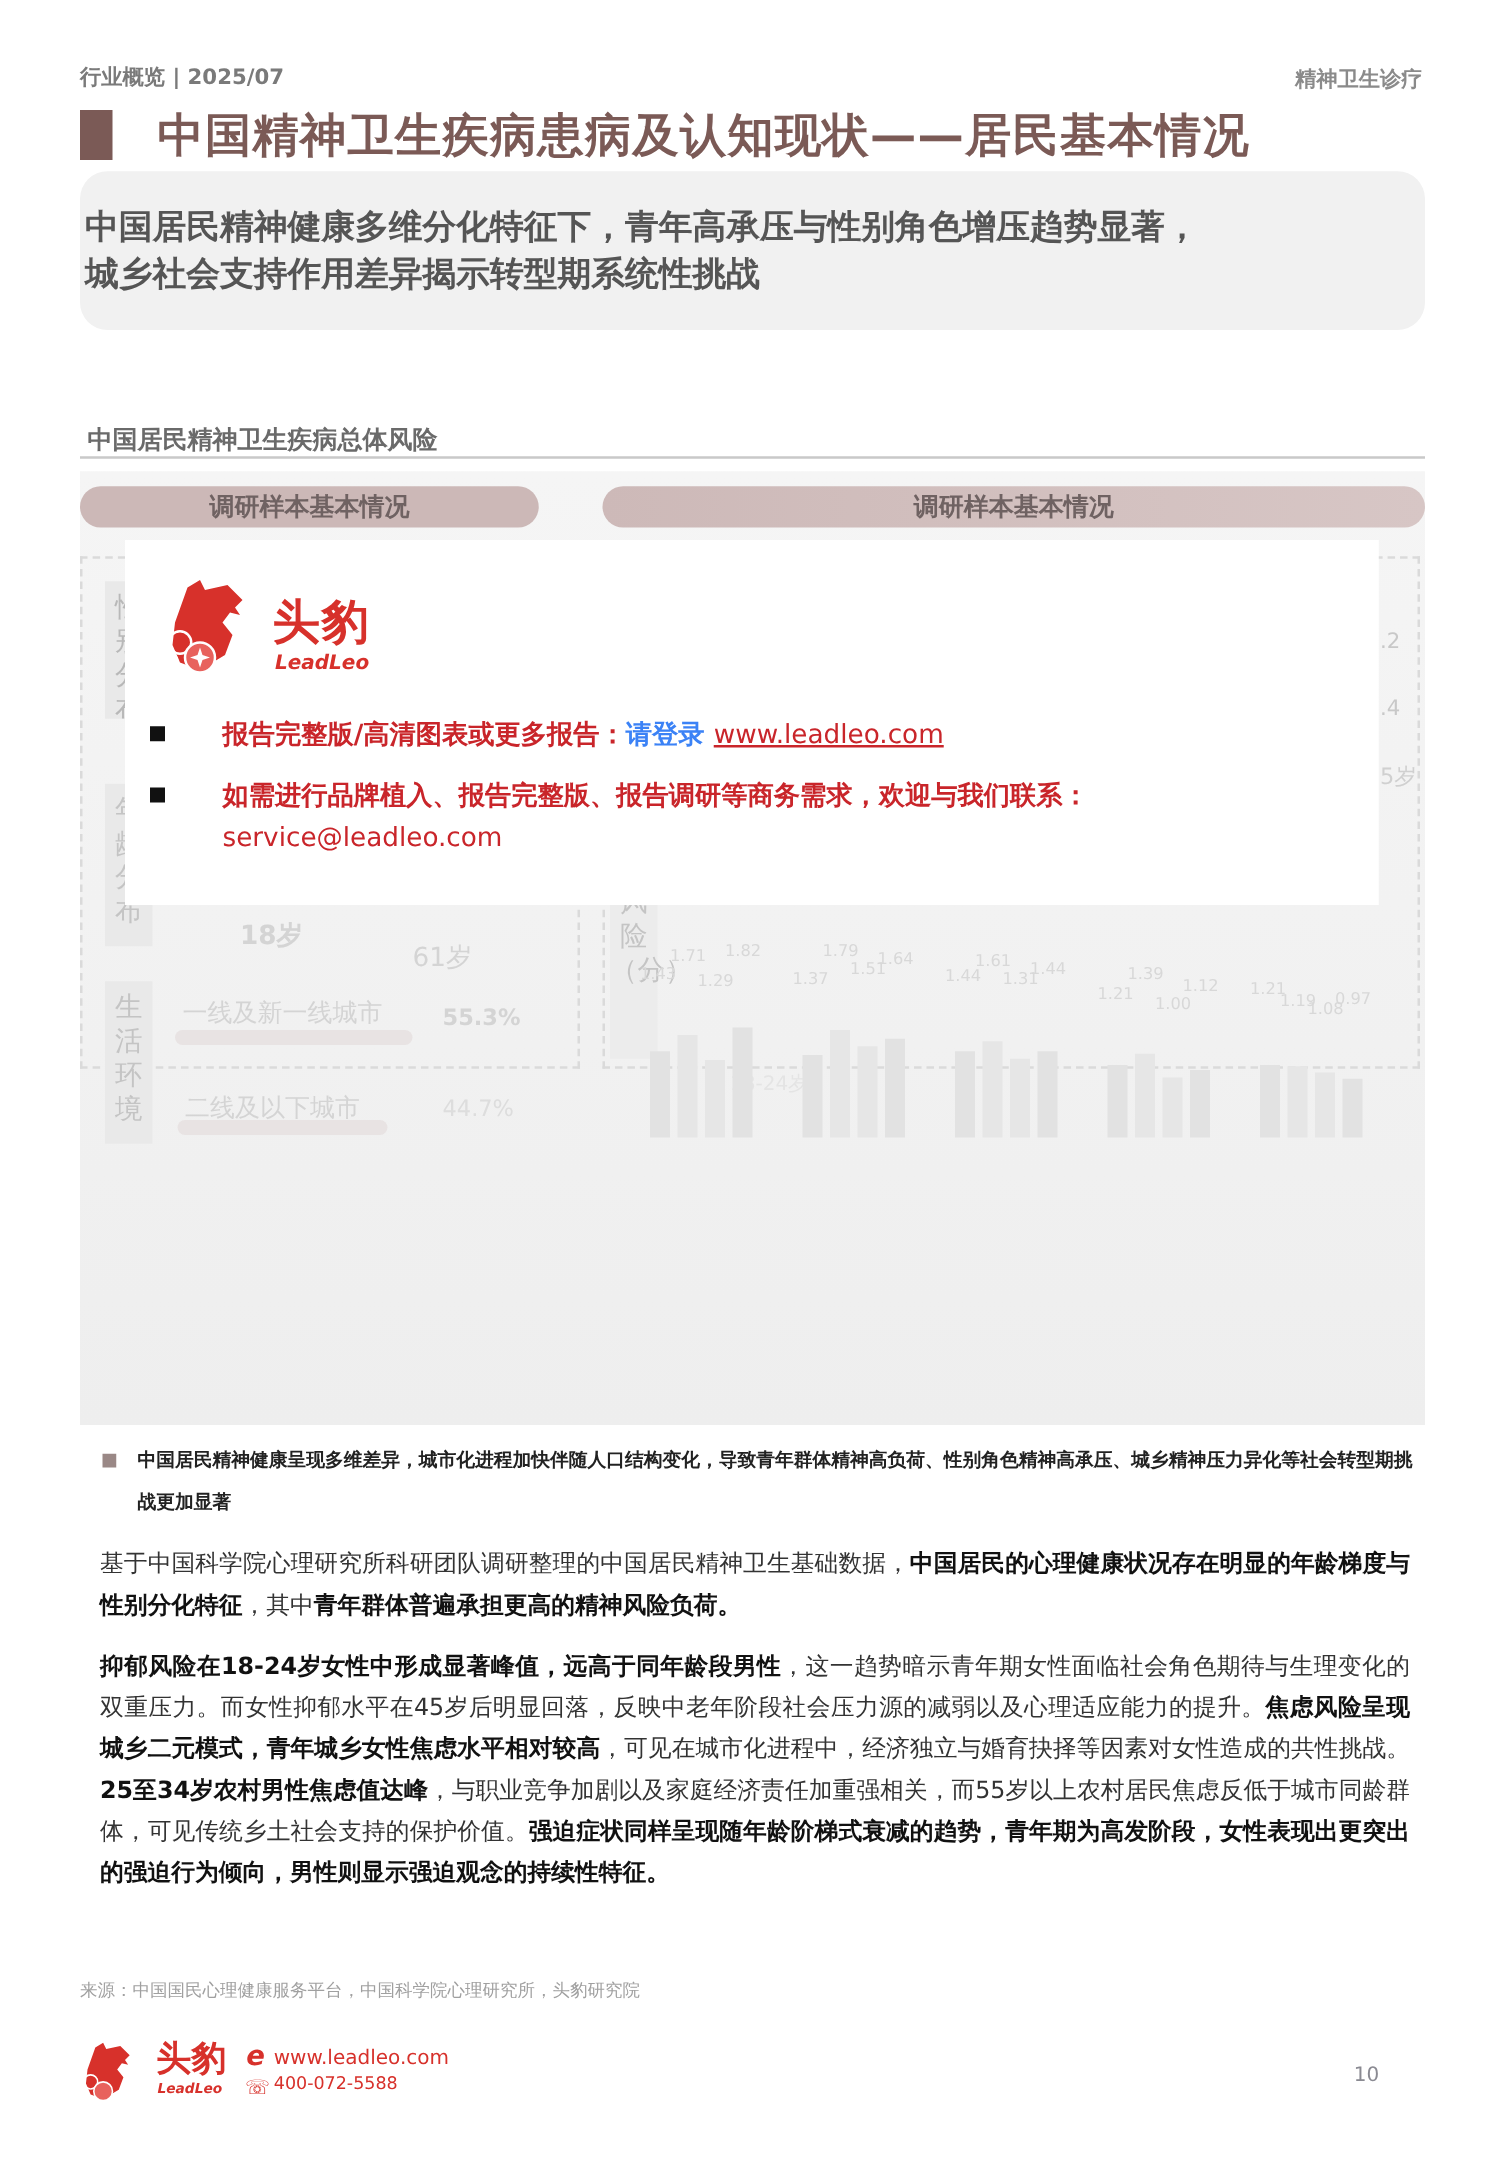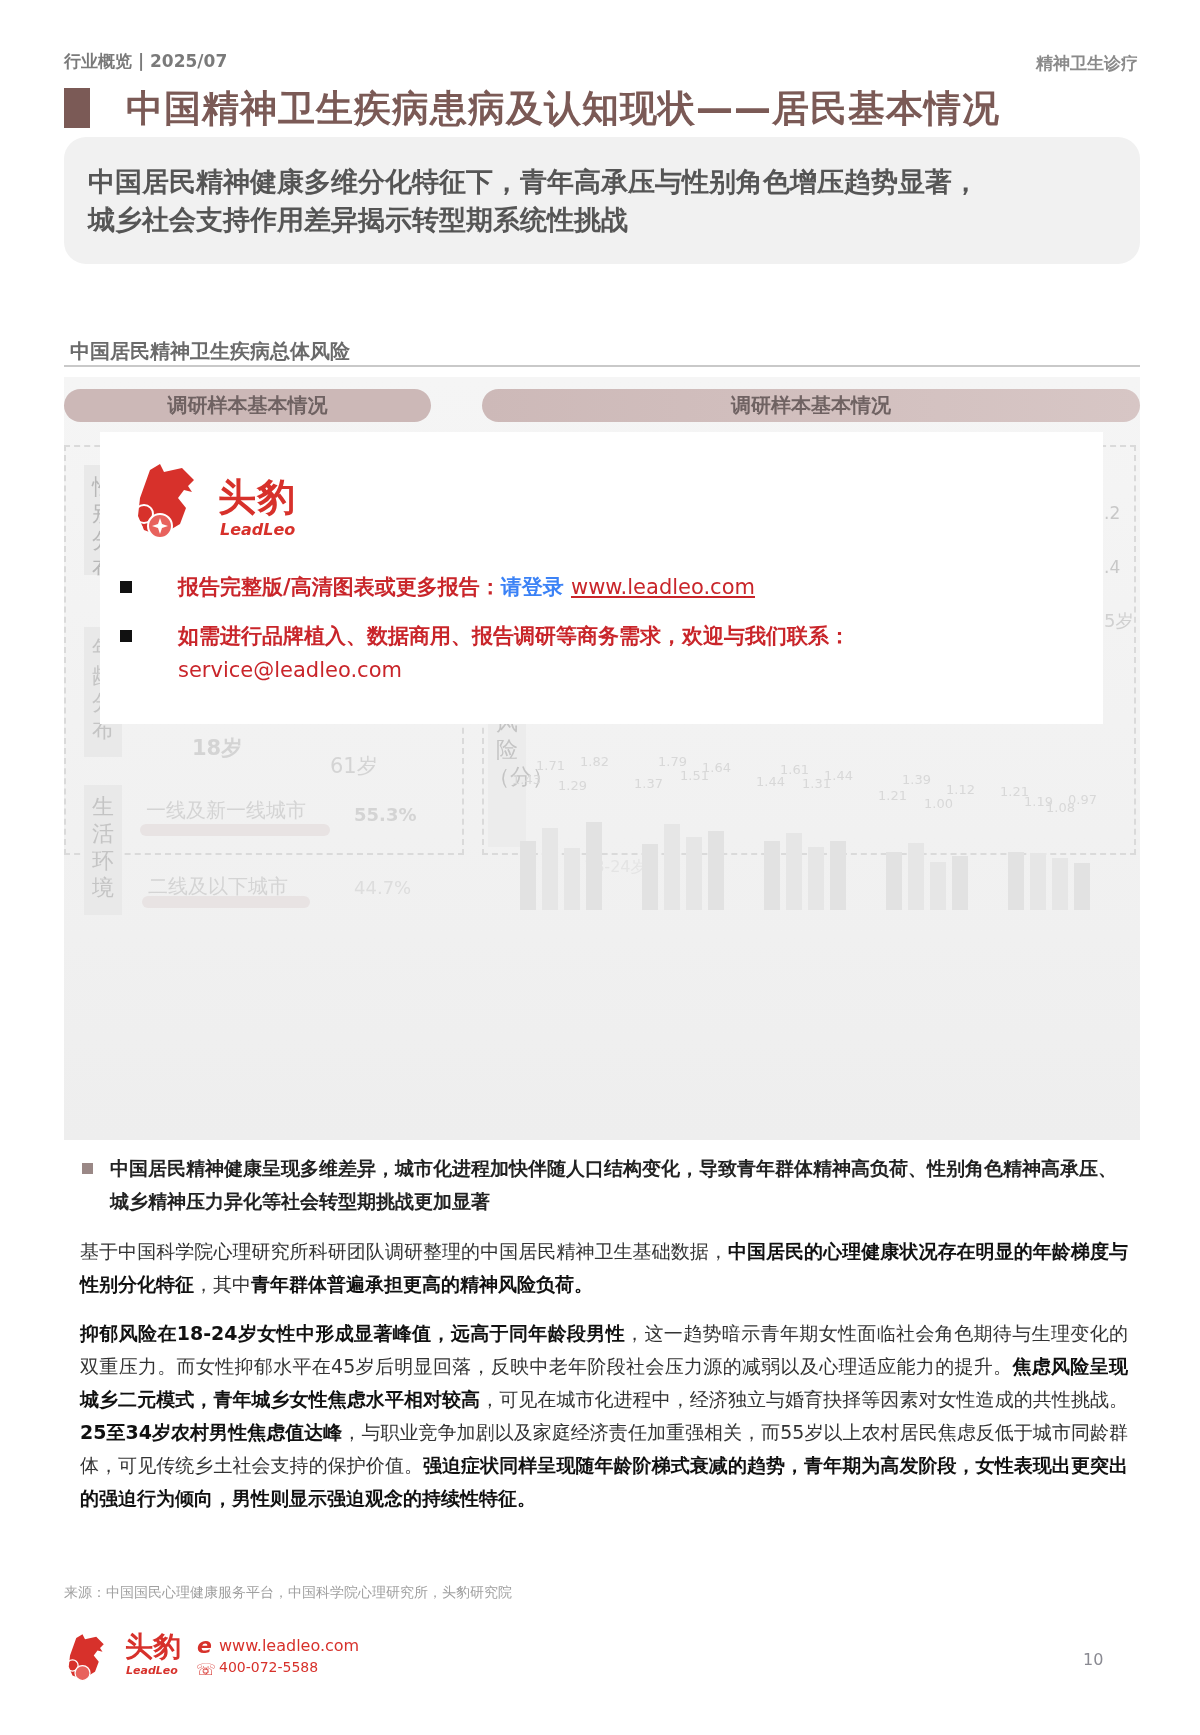--- a/index.html
+++ b/index.html
@@ -5,21 +5,21 @@
   * { box-sizing: border-box; margin: 0; padding: 0; }
   html, body { width: 1200px; height: 1735px; background: #ffffff; overflow: hidden; }
   body { position: relative; font-family: "DejaVu Sans", "Liberation Sans", sans-serif; color: #333; }
 
   .hdr-left { position: absolute; left: 64px; top: 50px; font-size: 17px; color: #7a7a7a; font-weight: bold; }
   .hdr-right { position: absolute; right: 62px; top: 52px; font-size: 17px; color: #8a8a8a; font-weight: bold; }
 
   .title-bar { position: absolute; left: 64px; top: 88px; width: 26px; height: 40px; background: #7b5a56; }
   .title { position: absolute; left: 112px; top: 84px; font-size: 37px; font-weight: bold; color: #7b5a56; letter-spacing: 1px; margin-left: 14px; }
 
-  .summary-box { position: absolute; left: 64px; top: 137px; width: 1076px; height: 127px; background: #f1f1f1; padding: 26px 24px; border-radius: 22px; }
+  .summary-box { position: absolute; left: 64px; top: 137px; width: 1076px; height: 127px; background: #f1f1f1; padding: 26px 4px; border-radius: 22px; }
   .summary-box p { font-size: 27px; font-weight: bold; color: #555; line-height: 38px; }
 
   .section-title { position: absolute; left: 70px; top: 338px; font-size: 20px; font-weight: bold; color: #6a6a6a; }
   .section-rule { position: absolute; left: 64px; top: 365px; width: 1076px; height: 2px; background: #c9c9c9; }
 
   .panel { position: absolute; left: 64px; top: 377px; width: 1076px; height: 763px;
            background: linear-gradient(180deg, #f5f5f5 0%, #f1f1f1 60%, #eeeeee 100%); }
   .pill { position: absolute; top: 12px; height: 33px; border-radius: 17px; background: #ccb8b7;
           color: #6f6262; font-size: 20px; font-weight: bold; text-align: center; line-height: 33px; }
   .pill.left { left: 0; width: 367px; }
@@ -40,21 +40,21 @@
   .logo-icon { position: absolute; left: 30px; top: 30px; width: 68px; height: 80px; }
   .logo-cn { position: absolute; left: 118px; top: 40px; font-size: 38px; font-weight: bold; color: #d7312b; letter-spacing: 1px; }
   .logo-en { position: absolute; left: 120px; top: 88px; font-size: 16px; font-weight: bold; font-style: italic; color: #d7312b; }
   .m-bullet { position: absolute; left: 20px; width: 12px; height: 12px; background: #111; }
   .m-text { position: absolute; left: 78px; font-size: 21px; font-weight: bold; color: #c9252a; line-height: 34px; }
   .m-text .dark { color: #3b82f6; }
   .m-text a { color: #c9252a; text-decoration: underline; font-weight: normal; }
   .m-email { position: absolute; left: 78px; font-size: 21px; color: #c9252a; }
 
   .key-bullet { position: absolute; left: 82px; top: 1163px; width: 11px; height: 11px; background: #9a8886; }
-  .key-text { position: absolute; left: 110px; top: 1152px; width: 1020px; font-size: 19px; font-weight: bold; color: #222; line-height: 33px; }
+  .key-text { position: absolute; left: 110px; top: 1152px; width: 1020px; font-size: 15px; font-weight: bold; color: #222; line-height: 33px; }
 
   .para { position: absolute; left: 80px; width: 1048px; font-size: 19px; color: #333; line-height: 33px; text-align: justify; }
   .para b { color: #111; }
 
   .source { position: absolute; left: 64px; top: 1584px; font-size: 14px; color: #a0a0a0; }
 
   .f-logo-icon { position: absolute; left: 60px; top: 1633px; width: 50px; height: 50px; }
   .f-cn { position: absolute; left: 125px; top: 1628px; font-size: 28px; font-weight: bold; color: #d7312b; }
   .f-en { position: absolute; left: 126px; top: 1664px; font-size: 11px; font-weight: bold; font-style: italic; color: #d7312b; }
   .f-web-icon { position: absolute; left: 197px; top: 1636px; font-size: 22px; font-weight: bold; font-style: italic; color: #d7312b; line-height: 20px; }
@@ -169,21 +169,21 @@
   </svg>
   <div class="logo-cn">头豹</div>
   <div class="logo-en">LeadLeo</div>
 
   <div class="m-bullet" style="top:149px;"></div>
   <div class="m-text" style="top:138px;">
     <span>报告完整版/高清图表或更多报告：</span><span class="dark">请登录 </span><a>www.leadleo.com</a>
   </div>
 
   <div class="m-bullet" style="top:198px;"></div>
-  <div class="m-text" style="top:187px;">如需进行品牌植入、数据商用、报告调研等商务需求，欢迎与我们联系：</div>
+  <div class="m-text" style="top:187px;">如需进行品牌植入、报告完整版、报告调研等商务需求，欢迎与我们联系：</div>
   <div class="m-email" style="top:226px;">service@leadleo.com</div>
 </div>
 
 <div class="key-bullet"></div>
 <div class="key-text">中国居民精神健康呈现多维差异，城市化进程加快伴随人口结构变化，导致青年群体精神高负荷、性别角色精神高承压、城乡精神压力异化等社会转型期挑战更加显著</div>
 
 <p class="para" style="top:1235px;"><span>基于中国科学院心理研究所科研团队调研整理的中国居民精神卫生基础数据，</span><b>中国居民的心理健康状况存在明显的年龄梯度与性别分化特征</b><span>，其中</span><b>青年群体普遍承担更高的精神风险负荷。</b></p>
 
 <p class="para" style="top:1317px;"><b>抑郁风险在18-24岁女性中形成显著峰值，远高于同年龄段男性</b><span>，这一趋势暗示青年期女性面临社会角色期待与生理变化的双重压力。而女性抑郁水平在45岁后明显回落，反映中老年阶段社会压力源的减弱以及心理适应能力的提升。</span><b>焦虑风险呈现城乡二元模式，青年城乡女性焦虑水平相对较高</b><span>，可见在城市化进程中，经济独立与婚育抉择等因素对女性造成的共性挑战。</span><b>25至34岁农村男性焦虑值达峰</b><span>，与职业竞争加剧以及家庭经济责任加重强相关，而55岁以上农村居民焦虑反低于城市同龄群体，可见传统乡土社会支持的保护价值。</span><b>强迫症状同样呈现随年龄阶梯式衰减的趋势，青年期为高发阶段，女性表现出更突出的强迫行为倾向，男性则显示强迫观念的持续性特征。</b></p>
 

